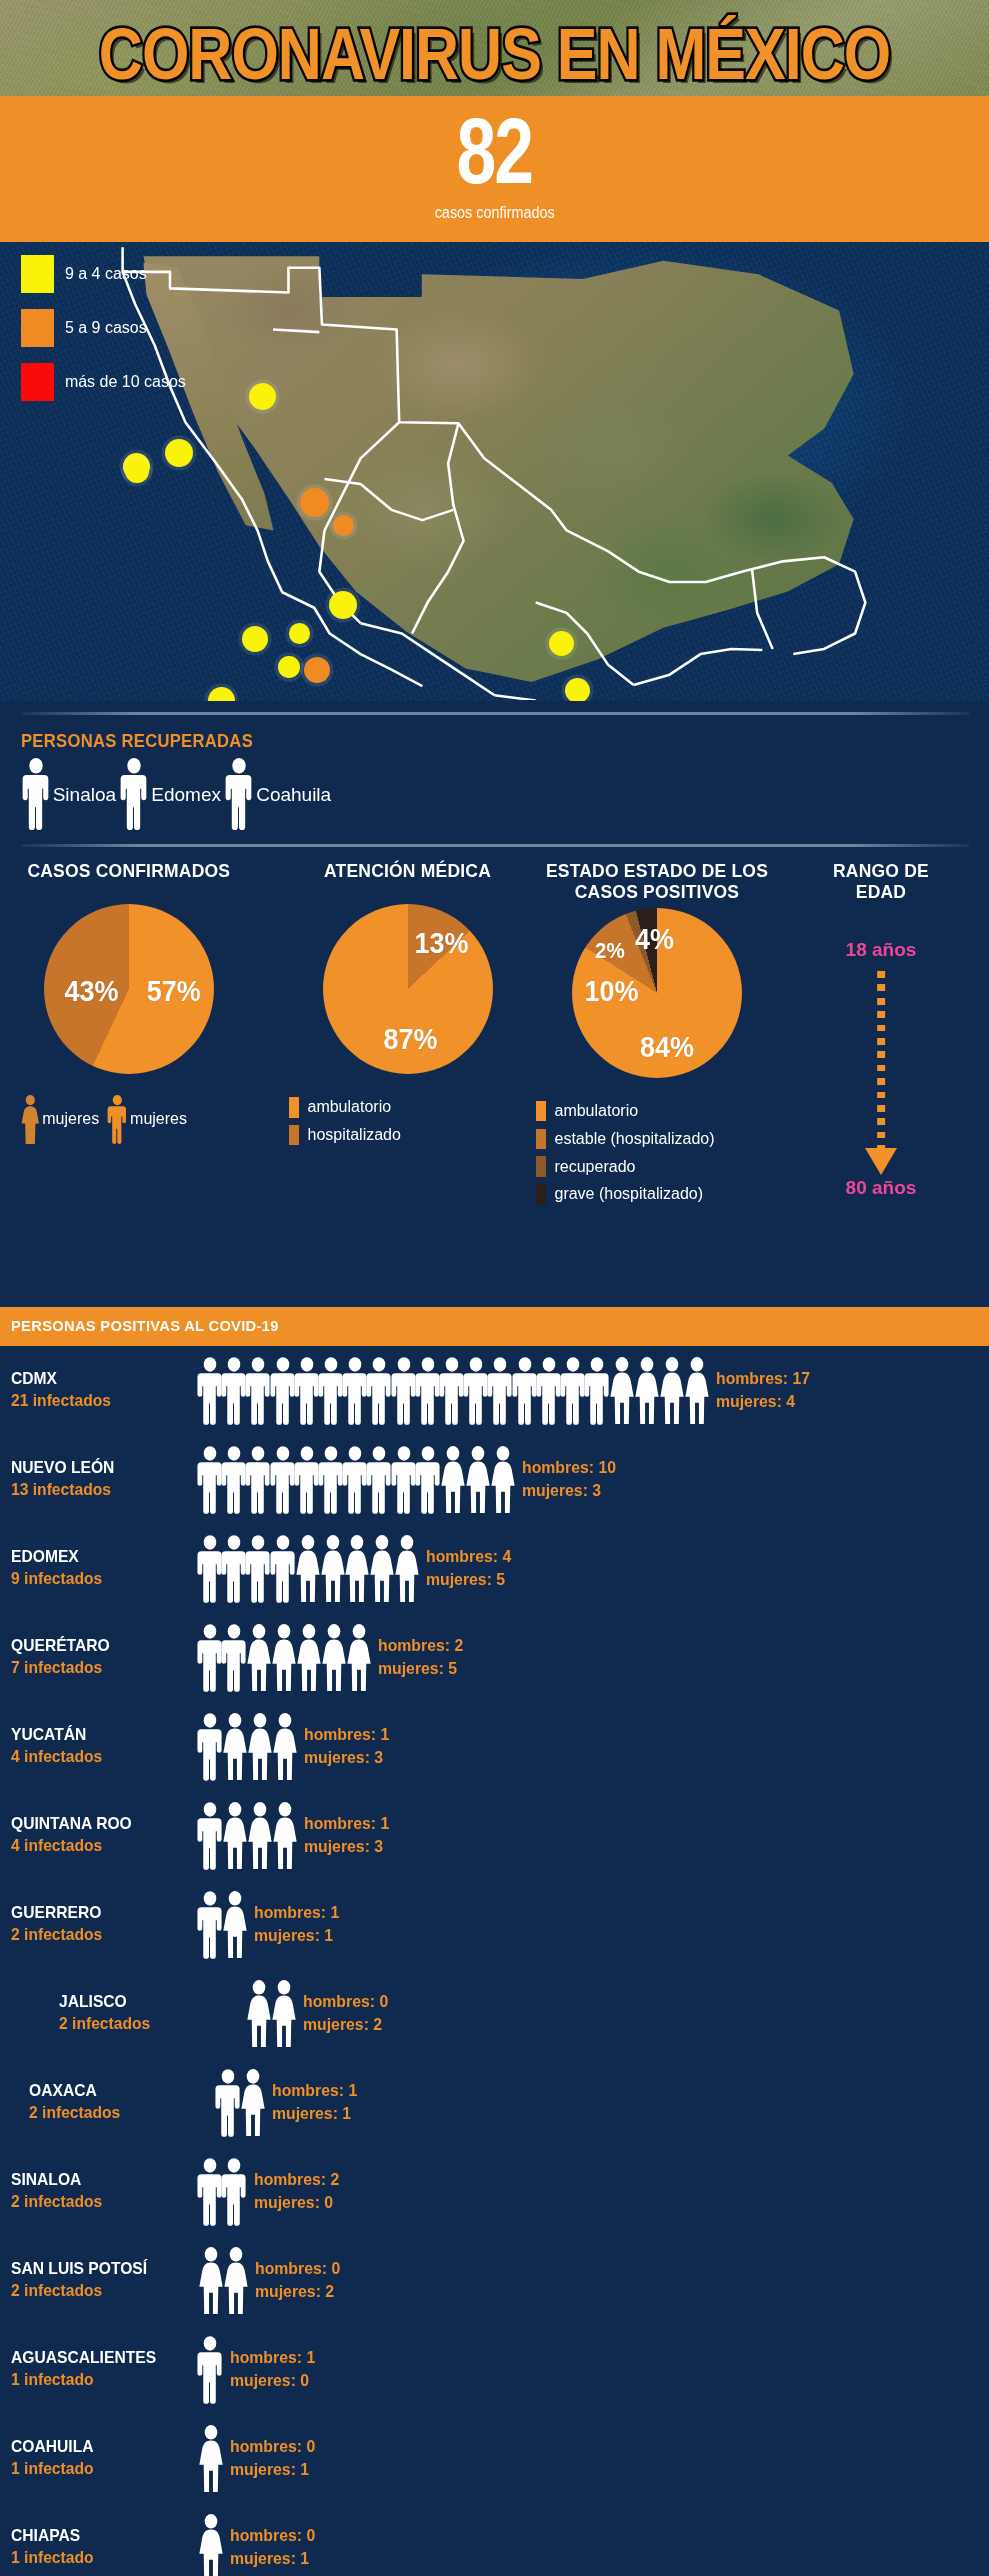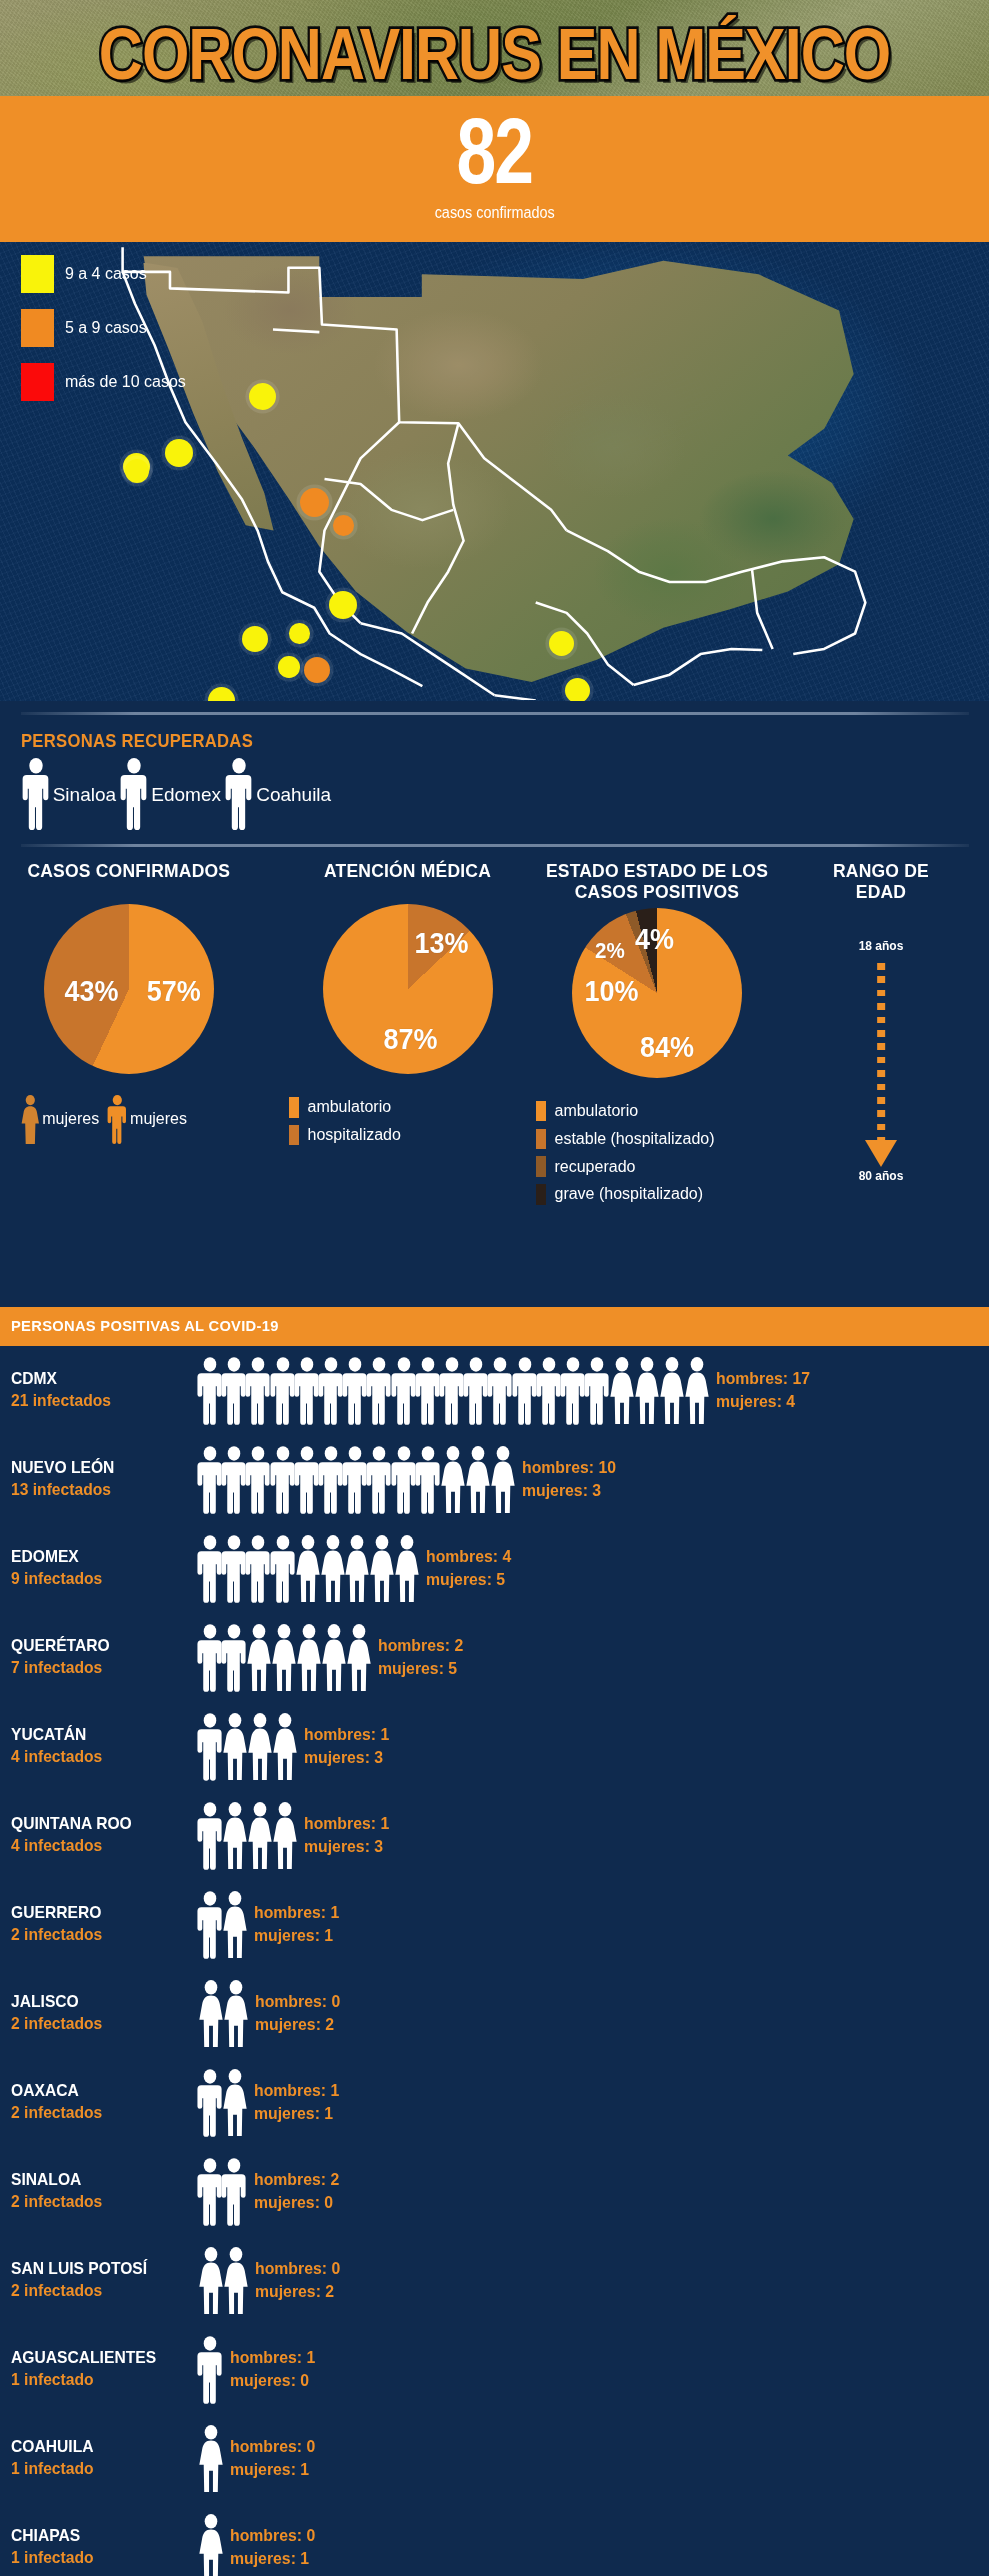--- a/index.html
+++ b/index.html
@@ -156,21 +156,21 @@
   .pie-legend { margin-top:23px; }
   .pl-row { display:flex; align-items:center; margin-bottom:7.2px; }
   .pl-sw { width:10.3px; height:20.6px; margin-right:8.2px; flex:0 0 auto; }
   .pl-txt { font-size:16px; color:#ffffff; white-space:nowrap; }
 
   .gender-legend { display:flex; align-items:center; margin-top:20.6px; }
   .gl-name { font-size:16px; color:#ffffff; margin-left:2.1px; margin-right:8.2px; }
 
   
   .age-col { position:absolute; top:0; left:796px; width:170px; text-align:center; }
-  .age-val { font-size:12px; font-weight:bold; color:#ffffff; }
+  .age-val { font-size:19px; font-weight:bold; color:#ec4899; }
   .age-arrow { position:relative; width:100%; height:206px; margin-top:10.3px; }
   .age-dots {
     position:absolute; left:50%; top:0; transform:translateX(-50%);
     width:7.7px; height:179px;
     background-image: repeating-linear-gradient(180deg, #f0912a 0 6.7px, transparent 6.7px 13.4px);
   }
   .age-head {
     position:absolute; left:50%; top:177px; transform:translateX(-50%);
     width:0; height:0; border-left:16.5px solid transparent; border-right:16.5px solid transparent;
     border-top:27px solid #f0912a;
@@ -846,21 +846,21 @@
               <ellipse cx="29" cy="15" rx="13" ry="15"></ellipse>
               <path d="M29 32c-11 0-16 7-18 17l-6 33h9l1 56h10v-44h8v44h10l1-56h9l-6-33c-2-10-7-17-18-17z"></path>
             </svg>
           </div>
         </div>
         <div class="sr-stats">
           <div class="sr-stat">hombres: 1</div>
           <div class="sr-stat">mujeres: 1</div>
         </div>
       </div>
-      <div class="state-row" style="height: 89px;">
+      <div class="state-row" style="height: 89px; margin-left: 48px;">
         <div class="sr-label">
           <div class="sr-name">JALISCO</div>
           <div class="sr-count">2 infectados</div>
         </div>
         <div class="sr-figs">
           <div class="fig" style="margin-right: -5.2px;">
             <svg width="30" height="68" viewBox="0 0 58 140" fill="#ffffff">
               <ellipse cx="29" cy="15" rx="13" ry="15"></ellipse>
               <path d="M29 32c-11 0-16 7-18 17l-6 33h9l1 56h10v-44h8v44h10l1-56h9l-6-33c-2-10-7-17-18-17z"></path>
             </svg>
@@ -870,21 +870,21 @@
               <ellipse cx="29" cy="15" rx="13" ry="15"></ellipse>
               <path d="M29 32c-11 0-16 7-18 17l-6 33h9l1 56h10v-44h8v44h10l1-56h9l-6-33c-2-10-7-17-18-17z"></path>
             </svg>
           </div>
         </div>
         <div class="sr-stats">
           <div class="sr-stat">hombres: 0</div>
           <div class="sr-stat">mujeres: 2</div>
         </div>
       </div>
-      <div class="state-row" style="height: 89px;">
+      <div class="state-row" style="height: 89px; margin-left: 18px;">
         <div class="sr-label">
           <div class="sr-name">OAXACA</div>
           <div class="sr-count">2 infectados</div>
         </div>
         <div class="sr-figs">
           <div class="fig" style="margin-right: -3.8px;">
             <svg width="28" height="68" viewBox="0 0 58 140" fill="#ffffff">
               <ellipse cx="29" cy="15" rx="13" ry="15"></ellipse>
               <path d="M17 33h24a8 8 0 0 1 8 8v36a5 5 0 0 1-10 0V60h-2v74a6 6 0 0 1-12 0V96h-2v38a6 6 0 0 1-12 0V60h-2v17a5 5 0 0 1-10 0V41a8 8 0 0 1 8-8z" transform="translate(4,0)"></path>
             </svg>

